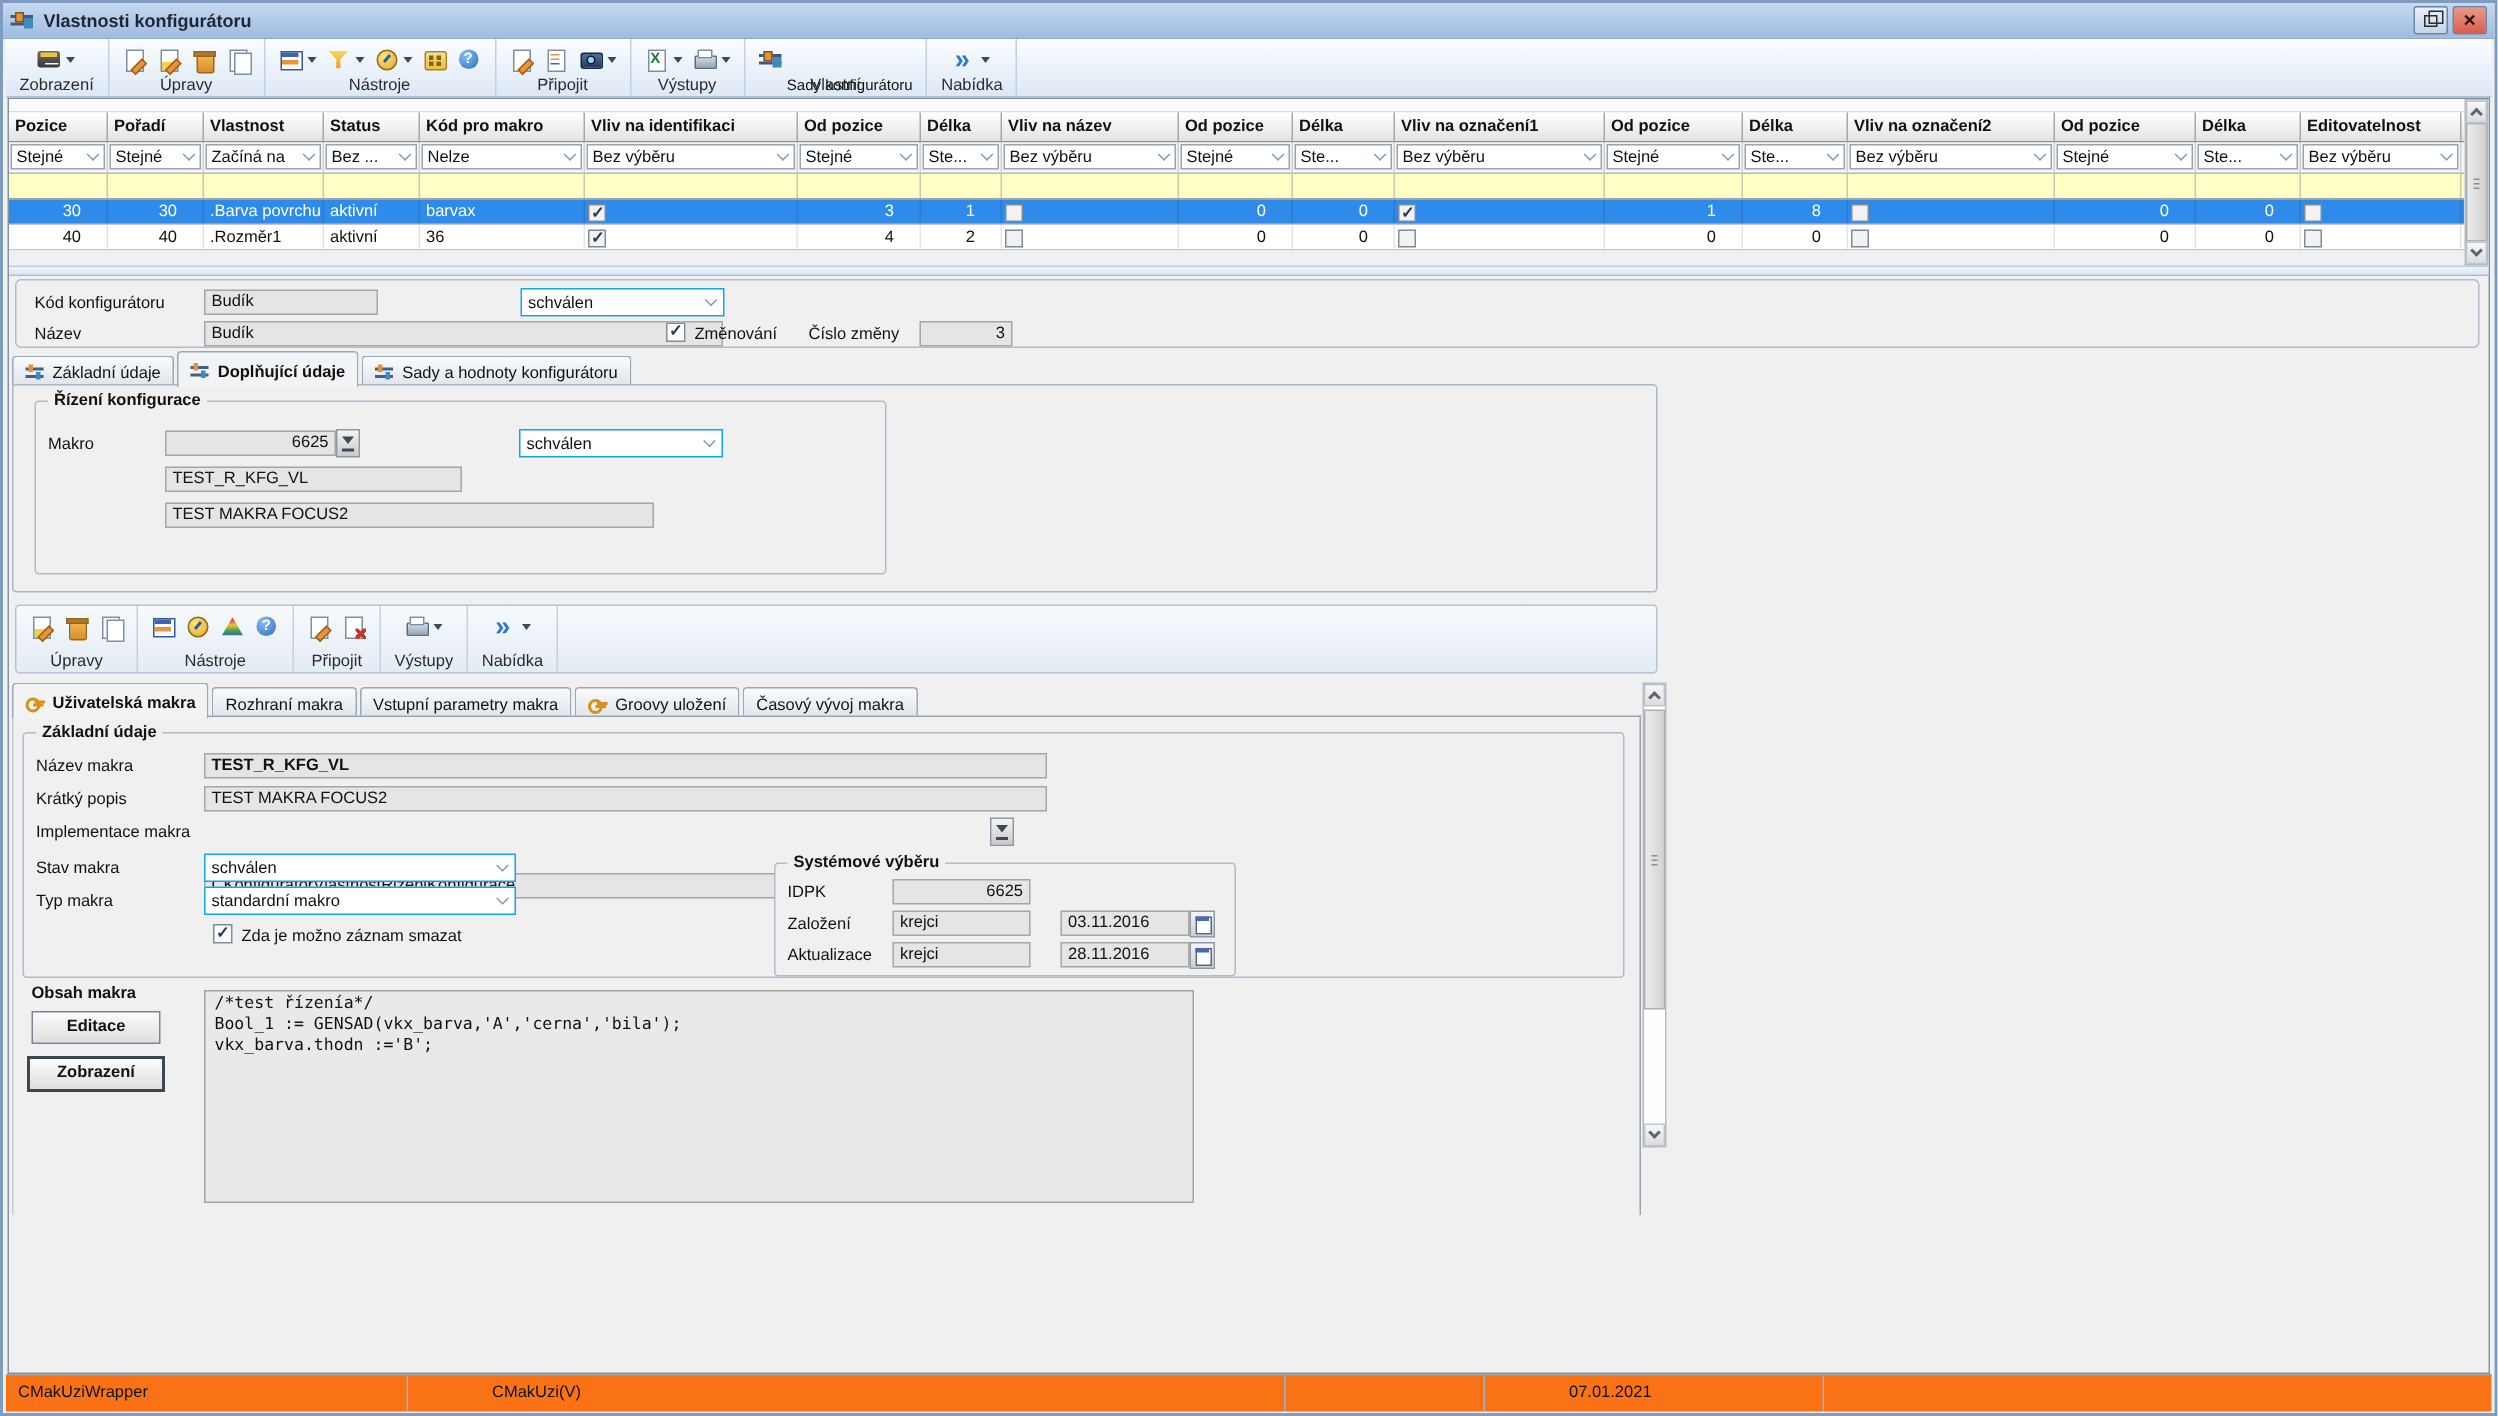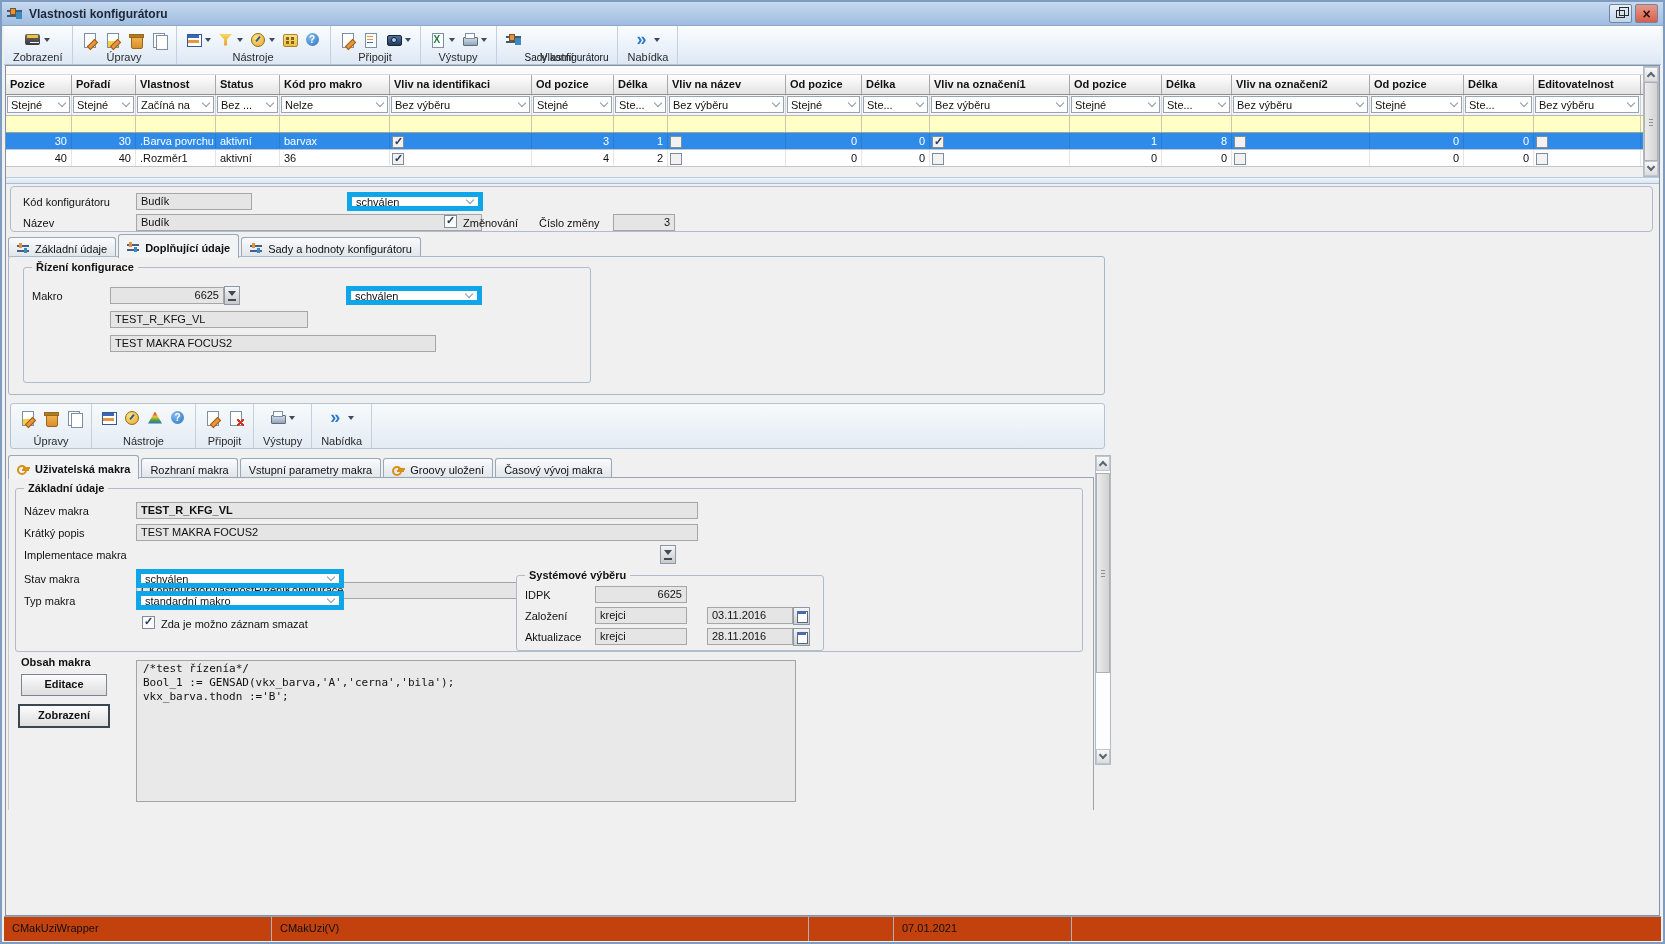--- a/index.html
+++ b/index.html
@@ -68,21 +68,21 @@
   .g-frow{display:flex;height:21px;background:#f4f5f6;border-bottom:1px solid #b8b8b8;}
   .g-fcell{flex:0 0 auto;border-right:1px solid #d0d0d0;padding:1px;}
   .g-combo{height:17px;border:1px solid #98a4b0;background:#fff;display:flex;align-items:center;padding:0 3px;overflow:hidden;cursor:pointer;}
   .g-combo span{white-space:nowrap;overflow:hidden;}
   .chev{width:6px;height:6px;border-right:1.6px solid #8a99a8;border-bottom:1.6px solid #8a99a8;transform:rotate(45deg);margin:-3px 1px 0 auto;flex:0 0 auto;}
   .g-yrow{display:flex;height:17px;background:#ffffc6;border-bottom:1px solid #a0a0a0;}
   .g-ycell{flex:0 0 auto;border-right:1px solid #c9c9ad;height:100%;cursor:text;}
   .g-drow{display:flex;height:17px;background:#fff;border-bottom:1px solid #c6c6c6;align-items:center;cursor:pointer;}
   .g-drow.sel{background:#2f8bea;color:#fff;}
   .g-dcell{flex:0 0 auto;border-right:1px solid rgba(0,0,0,0.10);height:100%;padding-top:2px;overflow:hidden;white-space:nowrap;}
-  .g-dcell.num{text-align:right;padding-right:4px;}
+  .g-dcell.num{text-align:right;padding-right:17px;}
   .g-dcell.txt{padding-left:4px;}
   .g-dcell.chk{display:flex;align-items:center;padding-left:2px;}
   .g-filler{height:10px;background:#f0f0f0;}
   
   .cbx{display:inline-block;width:13px;height:13px;border:1px solid #7f8c99;background:#fbfbfb;position:relative;vertical-align:middle;flex:0 0 auto;}
   .cbx.small{width:12px;height:12px;background:#f2f2f2;}
   .cbx.on::after{content:"✓";position:absolute;left:1px;top:-2px;font-size:11px;font-weight:bold;color:#273c5a;}
   
   .vscroll{position:absolute;width:16px;background:#fdfdfd;border:1px solid #b2bac6;}
   .vs-btn{position:absolute;left:0;right:0;height:15px;background:linear-gradient(#f8f8f8,#dcdcdc);border:1px solid #c0c6d0;display:flex;align-items:center;justify-content:center;cursor:pointer;}
@@ -96,41 +96,41 @@
   .lower{position:absolute;left:0;top:118px;width:100%;height:733px;}
   
   .rbox{position:absolute;border:1px solid #aebccb;border-radius:4px;}
   .gbox{position:absolute;border:1px solid #aebccb;border-radius:3px;}
   .gtitle{position:absolute;top:-7px;left:8px;background:#f0f0f0;padding:0 4px;font-weight:bold;white-space:nowrap;}
   .lbl{position:absolute;white-space:nowrap;text-align:center;}
   .lbl.b{font-weight:bold;}
   .field{position:absolute;height:17px;background:#e5e5e5;border:1px solid #a6a6a6;padding:1px 4px;overflow:hidden;white-space:nowrap;}
   .field.num{text-align:right;}
   .field.b{font-weight:bold;}
-  .combo{position:absolute;height:19px;background:#fff;border:5px solid #0ea5e9;display:flex;align-items:center;padding:0 4px;cursor:pointer;overflow:hidden;}
+  .combo{position:absolute;height:19px;background:#fff;border:1px solid #0ea5e9;display:flex;align-items:center;padding:0 4px;cursor:pointer;overflow:hidden;}
   .combo span{white-space:nowrap;overflow:hidden;}
   .lookup-btn{position:absolute;width:16px;height:19px;background:linear-gradient(#f5f5f5,#c9c9c9);border:1px solid #8c98a8;cursor:pointer;}
   .lookup-btn::before{content:"";position:absolute;left:3px;top:4px;border-left:4px solid transparent;border-right:4px solid transparent;border-top:5px solid #3f4a58;}
   .lookup-btn::after{content:"";position:absolute;left:3px;bottom:3px;width:8px;height:2px;background:#3f4a58;}
   .cal-btn{position:absolute;width:17px;height:18px;background:linear-gradient(#f5f5f5,#cfcfcf);border:1px solid #8c98a8;cursor:pointer;}
   .cal-btn::before{content:"";position:absolute;left:3px;top:3px;width:9px;height:10px;background:#fff;border:1px solid #56687e;}
   .cal-btn::after{content:"";position:absolute;left:3px;top:3px;width:9px;height:3px;background:#4a6ab0;}
   
   .tabs{position:absolute;display:flex;align-items:flex-end;gap:2px;}
   .tab{height:20px;padding:2px 8px 0;border:1px solid #98a8b8;border-bottom:none;border-radius:3px 3px 0 0;background:linear-gradient(#fafbfc,#dfe5ea);display:flex;align-items:center;gap:5px;white-space:nowrap;cursor:pointer;margin-bottom:0;}
   .tab.sel{height:24px;font-weight:bold;background:#f2f3f4;margin-bottom:-1px;z-index:3;position:relative;}
   .tabpage{position:absolute;border:1px solid #a8b8c6;border-radius:3px;background:#f0f0f0;}
   .toolbar.tb-boxed{position:absolute;border:1px solid #b5c3d6;border-radius:3px;background:linear-gradient(#f7fafc,#e3ebf4);}
   .panel2{position:absolute;border-top:1px solid #98a4b0;border-right:1px solid #98a4b0;border-left:1px solid #c8ccd2;background:#f0f0f0;}
   .btn{position:absolute;border:1px solid #7a8694;background:linear-gradient(#fcfcfc,#dedede);font-weight:bold;text-align:center;padding-top:3px;cursor:pointer;}
   .btn.focused{border:2px solid #3c4650;}
   .codebox{position:absolute;background:#e9e9e9;border:1px solid #a4a4a4;font-family:"DejaVu Sans Mono",monospace;font-size:11px;line-height:14px;padding:1px 6px;white-space:pre;overflow:hidden;}
   .memo{position:absolute;background:#e8e8e8;border:1px solid #b4b4b4;}
   
-  .statusbar{position:absolute;left:2px;right:2px;top:914px;height:25px;background:#c2410c;border-top:1px solid #98a4b0;display:flex;}
+  .statusbar{position:absolute;left:2px;right:2px;top:914px;height:25px;background:#f97316;border-top:1px solid #98a4b0;display:flex;gap:48px;}
   .sb-cell{border-right:1px solid #a8b0bc;padding:5px 8px 0;overflow:hidden;white-space:nowrap;}
 </style>
 </head>
 <body>
 
 <div class="window">
 
   <div class="titlebar">
     <span class="ico i-sliders"></span>
     <span class="title-text">Vlastnosti konfigurátoru</span>

